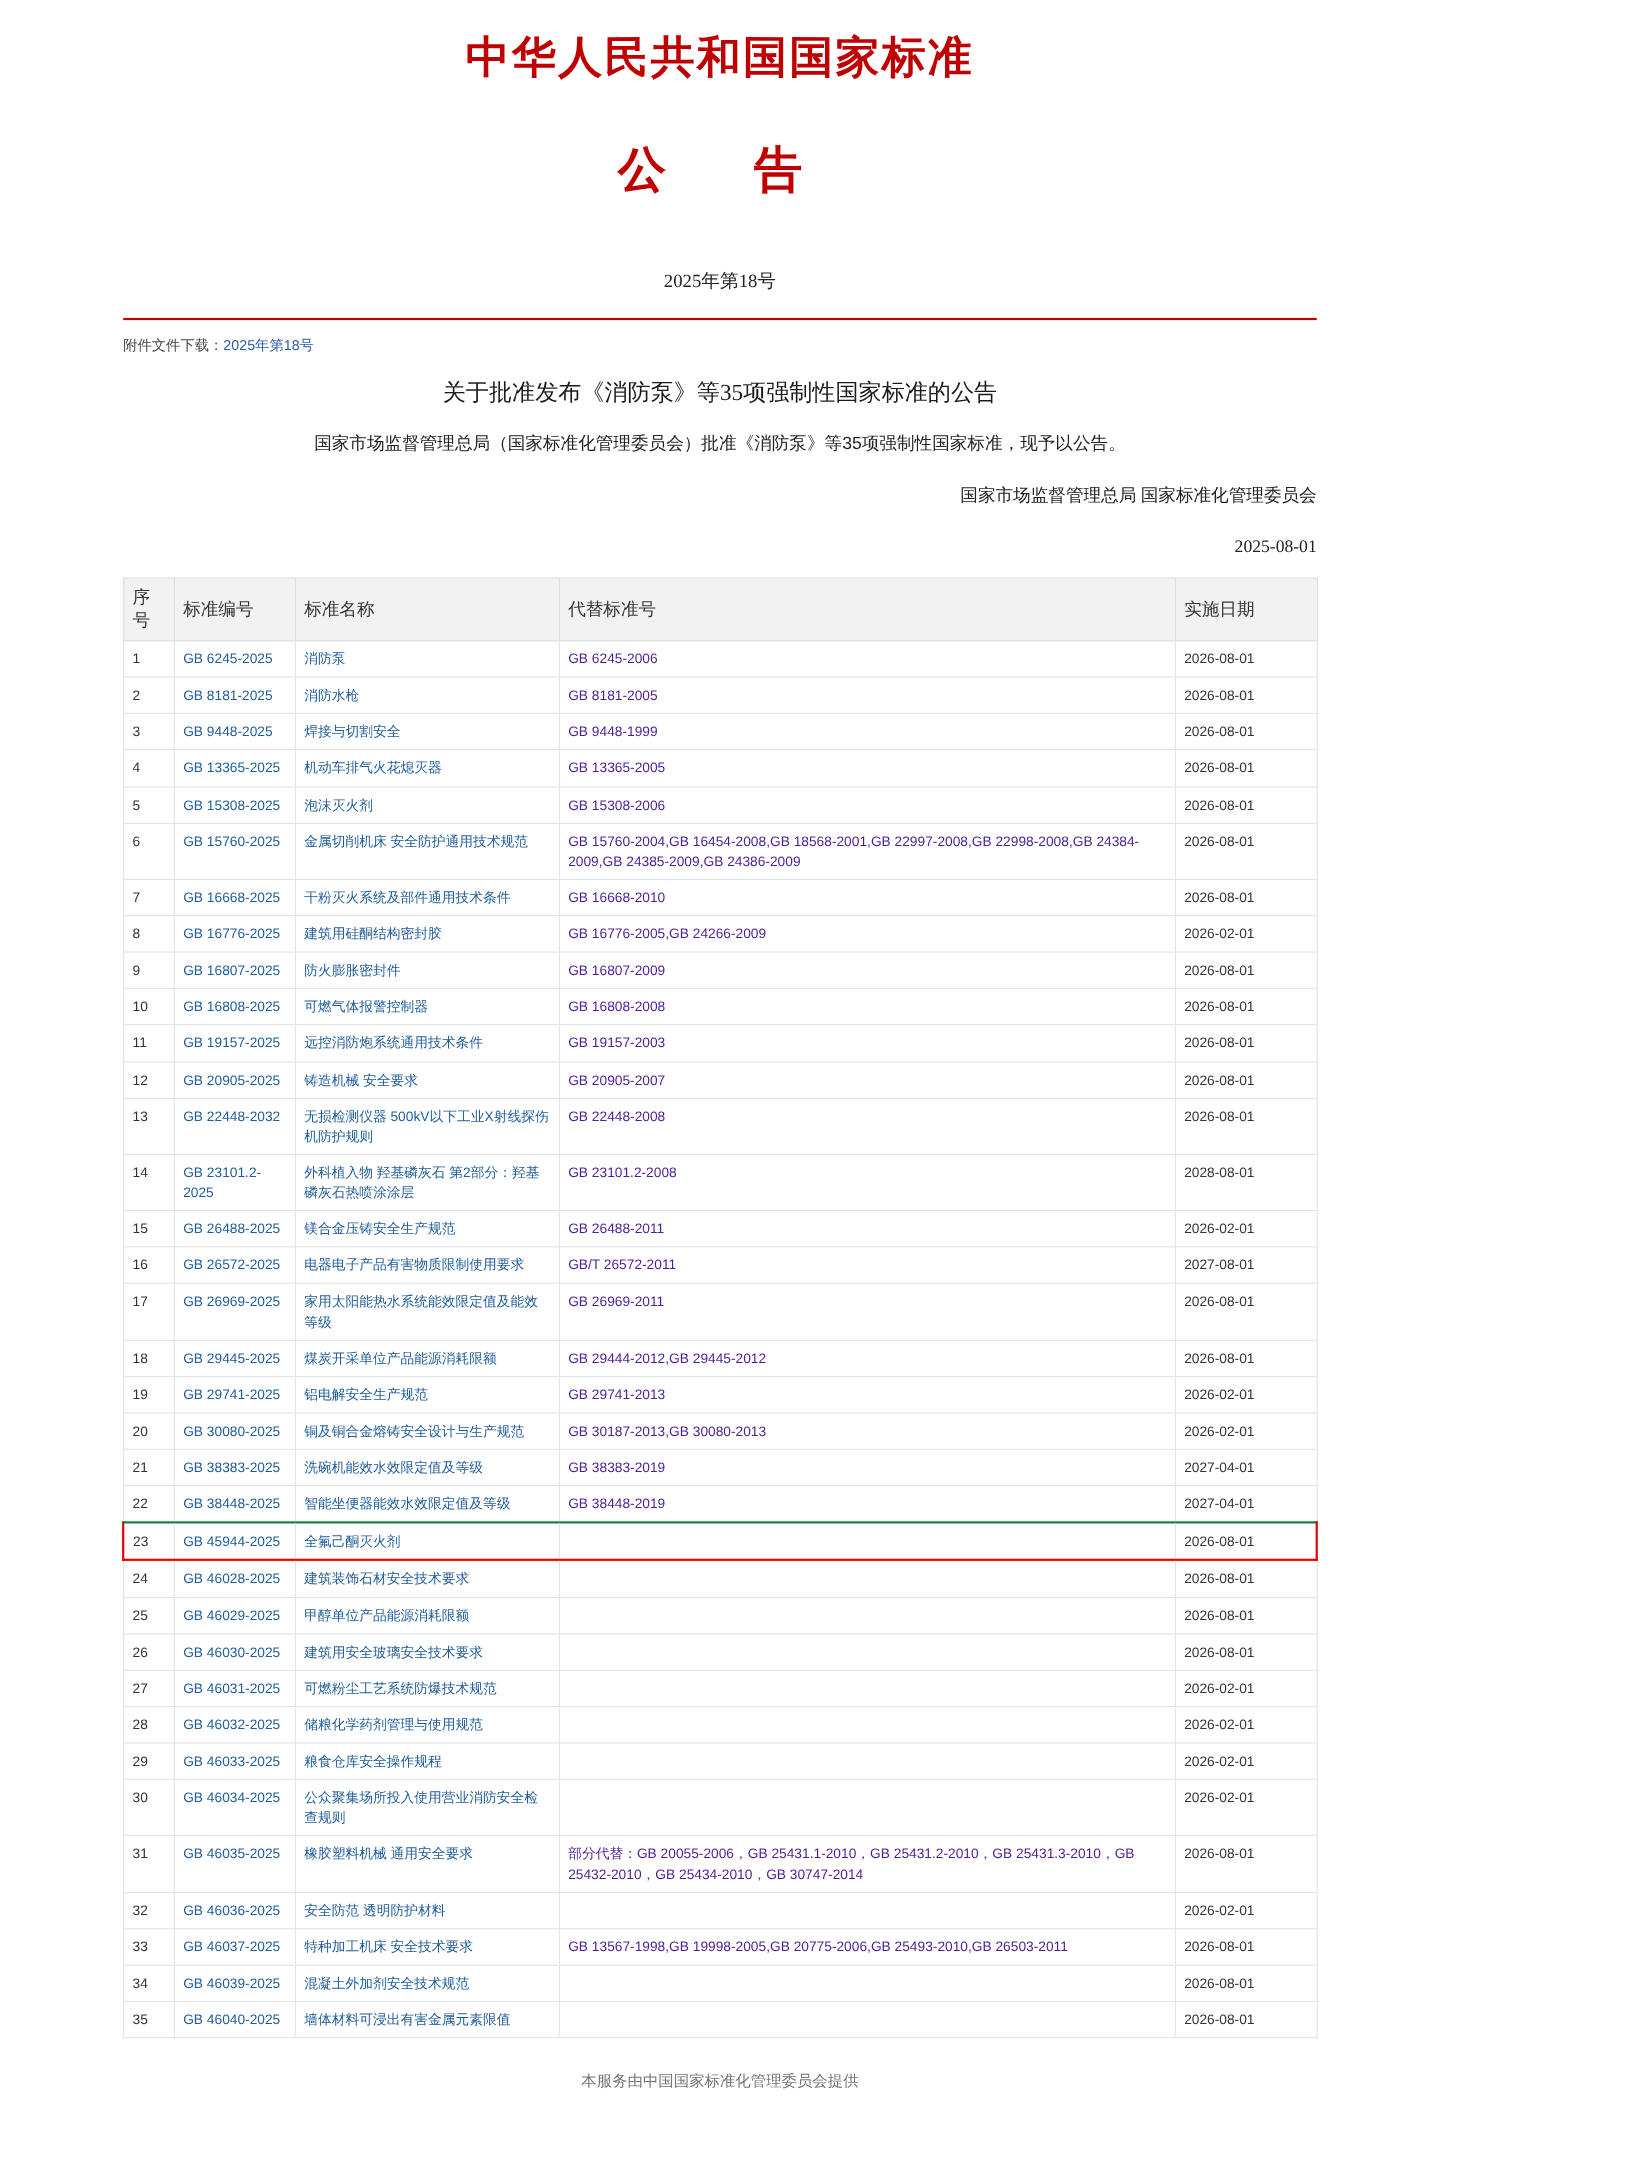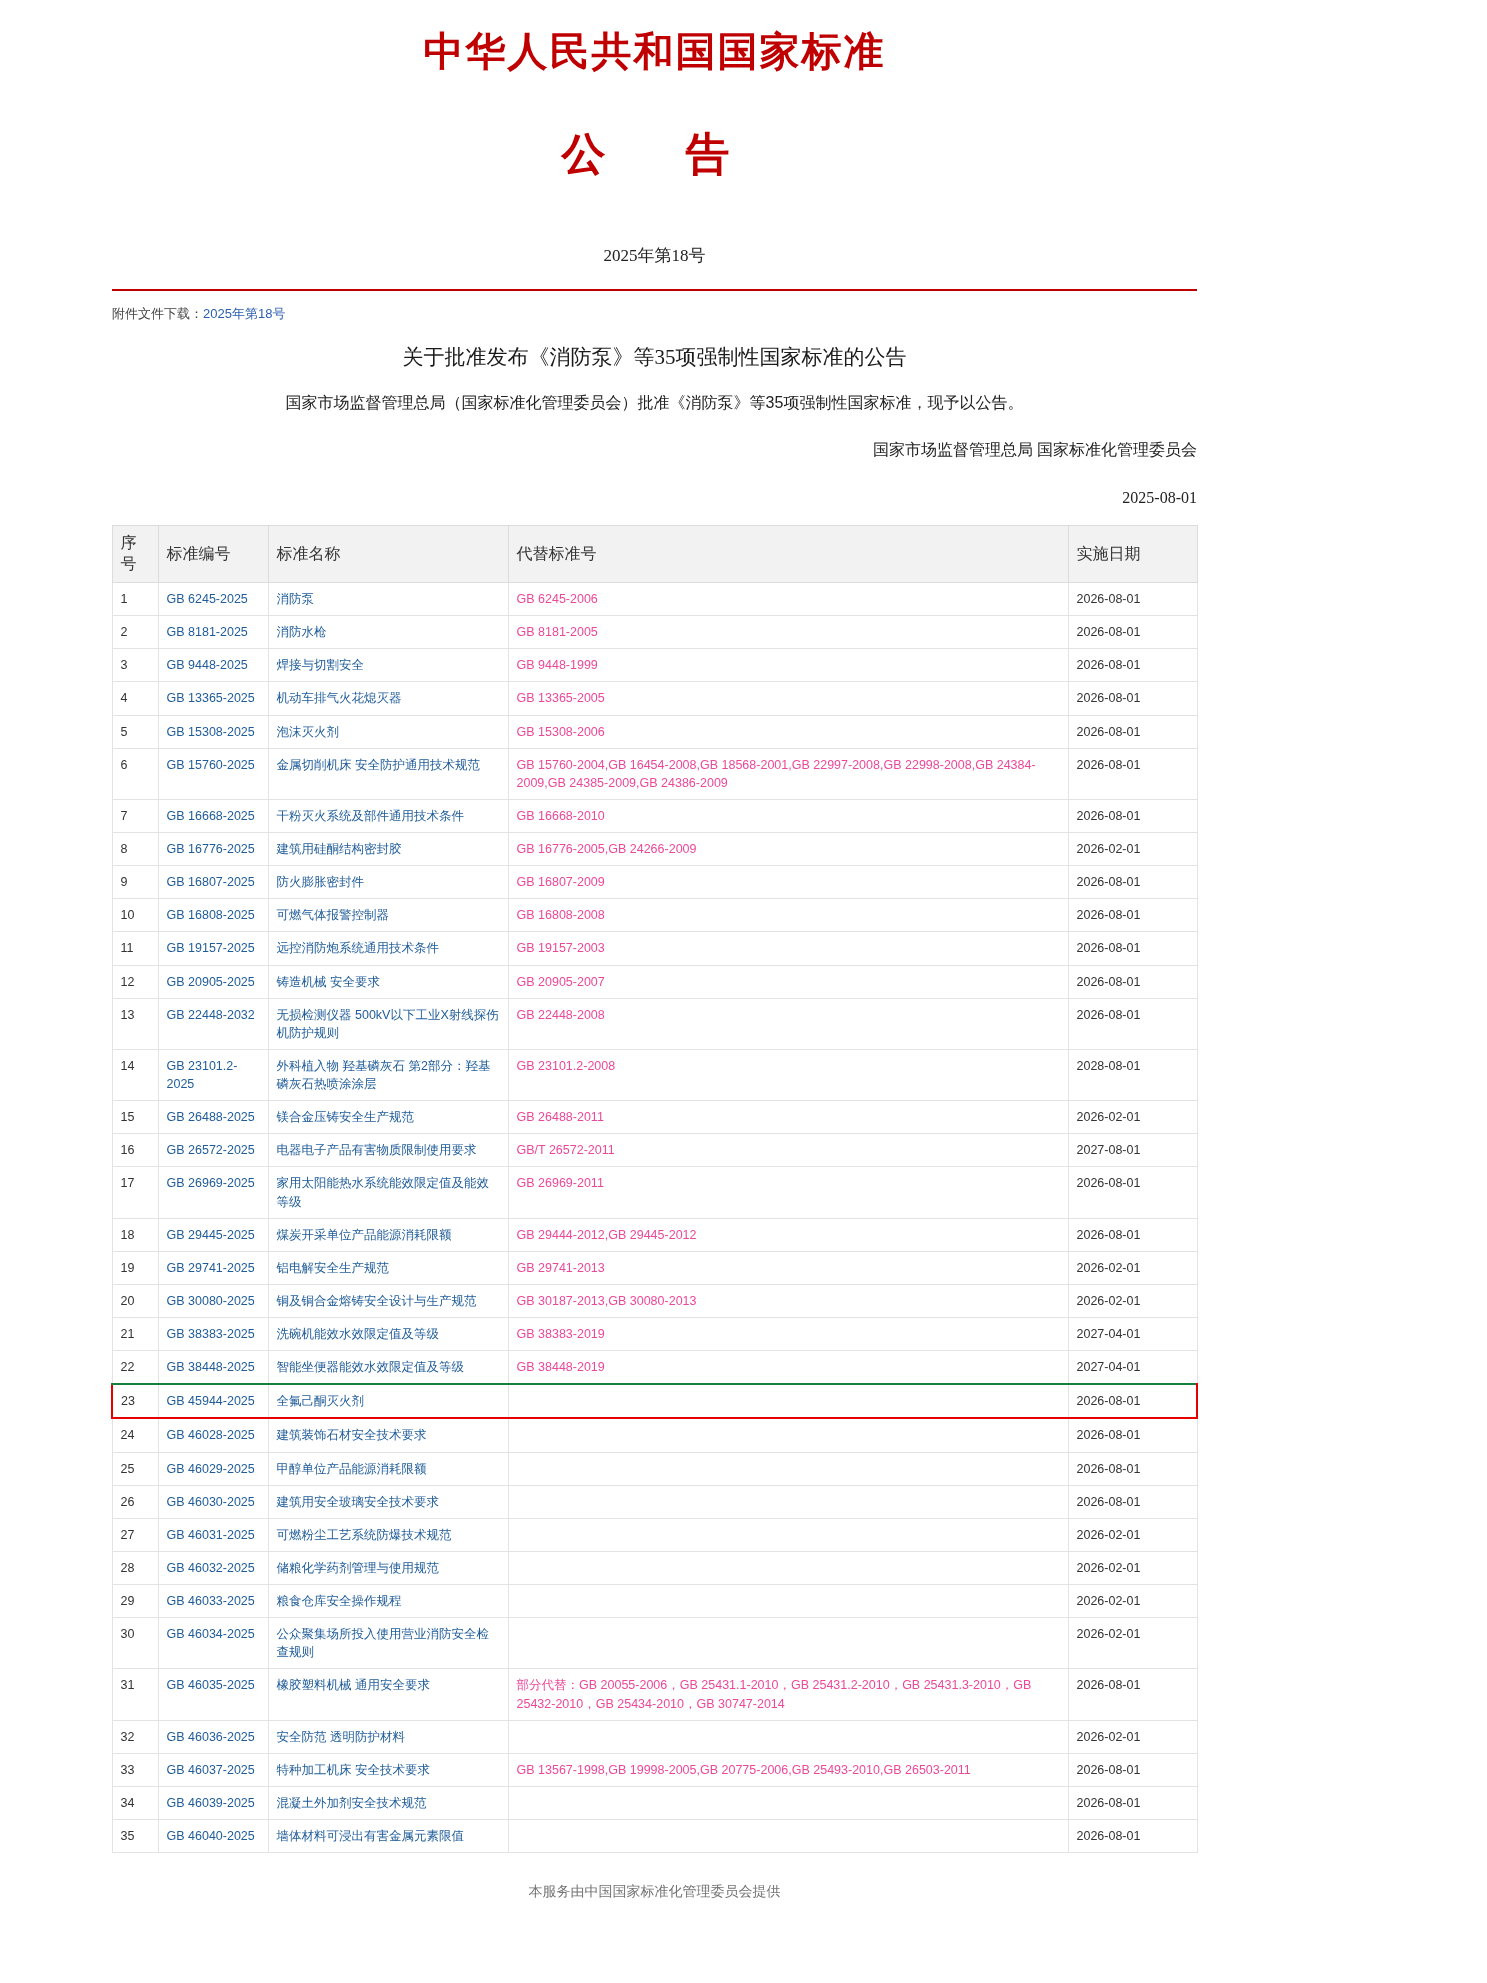--- a/index.html
+++ b/index.html
@@ -119,21 +119,21 @@
     color: #1f5c99;
   }
   table.std td.num {
     color: #333;
     text-align: left;
   }
   table.std td.code {
     color: #1f5c99;
   }
   table.std td.repl {
-    color: #ec4899;
+    color: #4c1d95;
   }
   table.std td.date {
     color: #333;
     white-space: nowrap;
   }
   tr.highlight td {
     border-top: 2px solid #15803d;
     border-bottom: 2px solid #e60000;
   }
   tr.highlight td:first-child {

